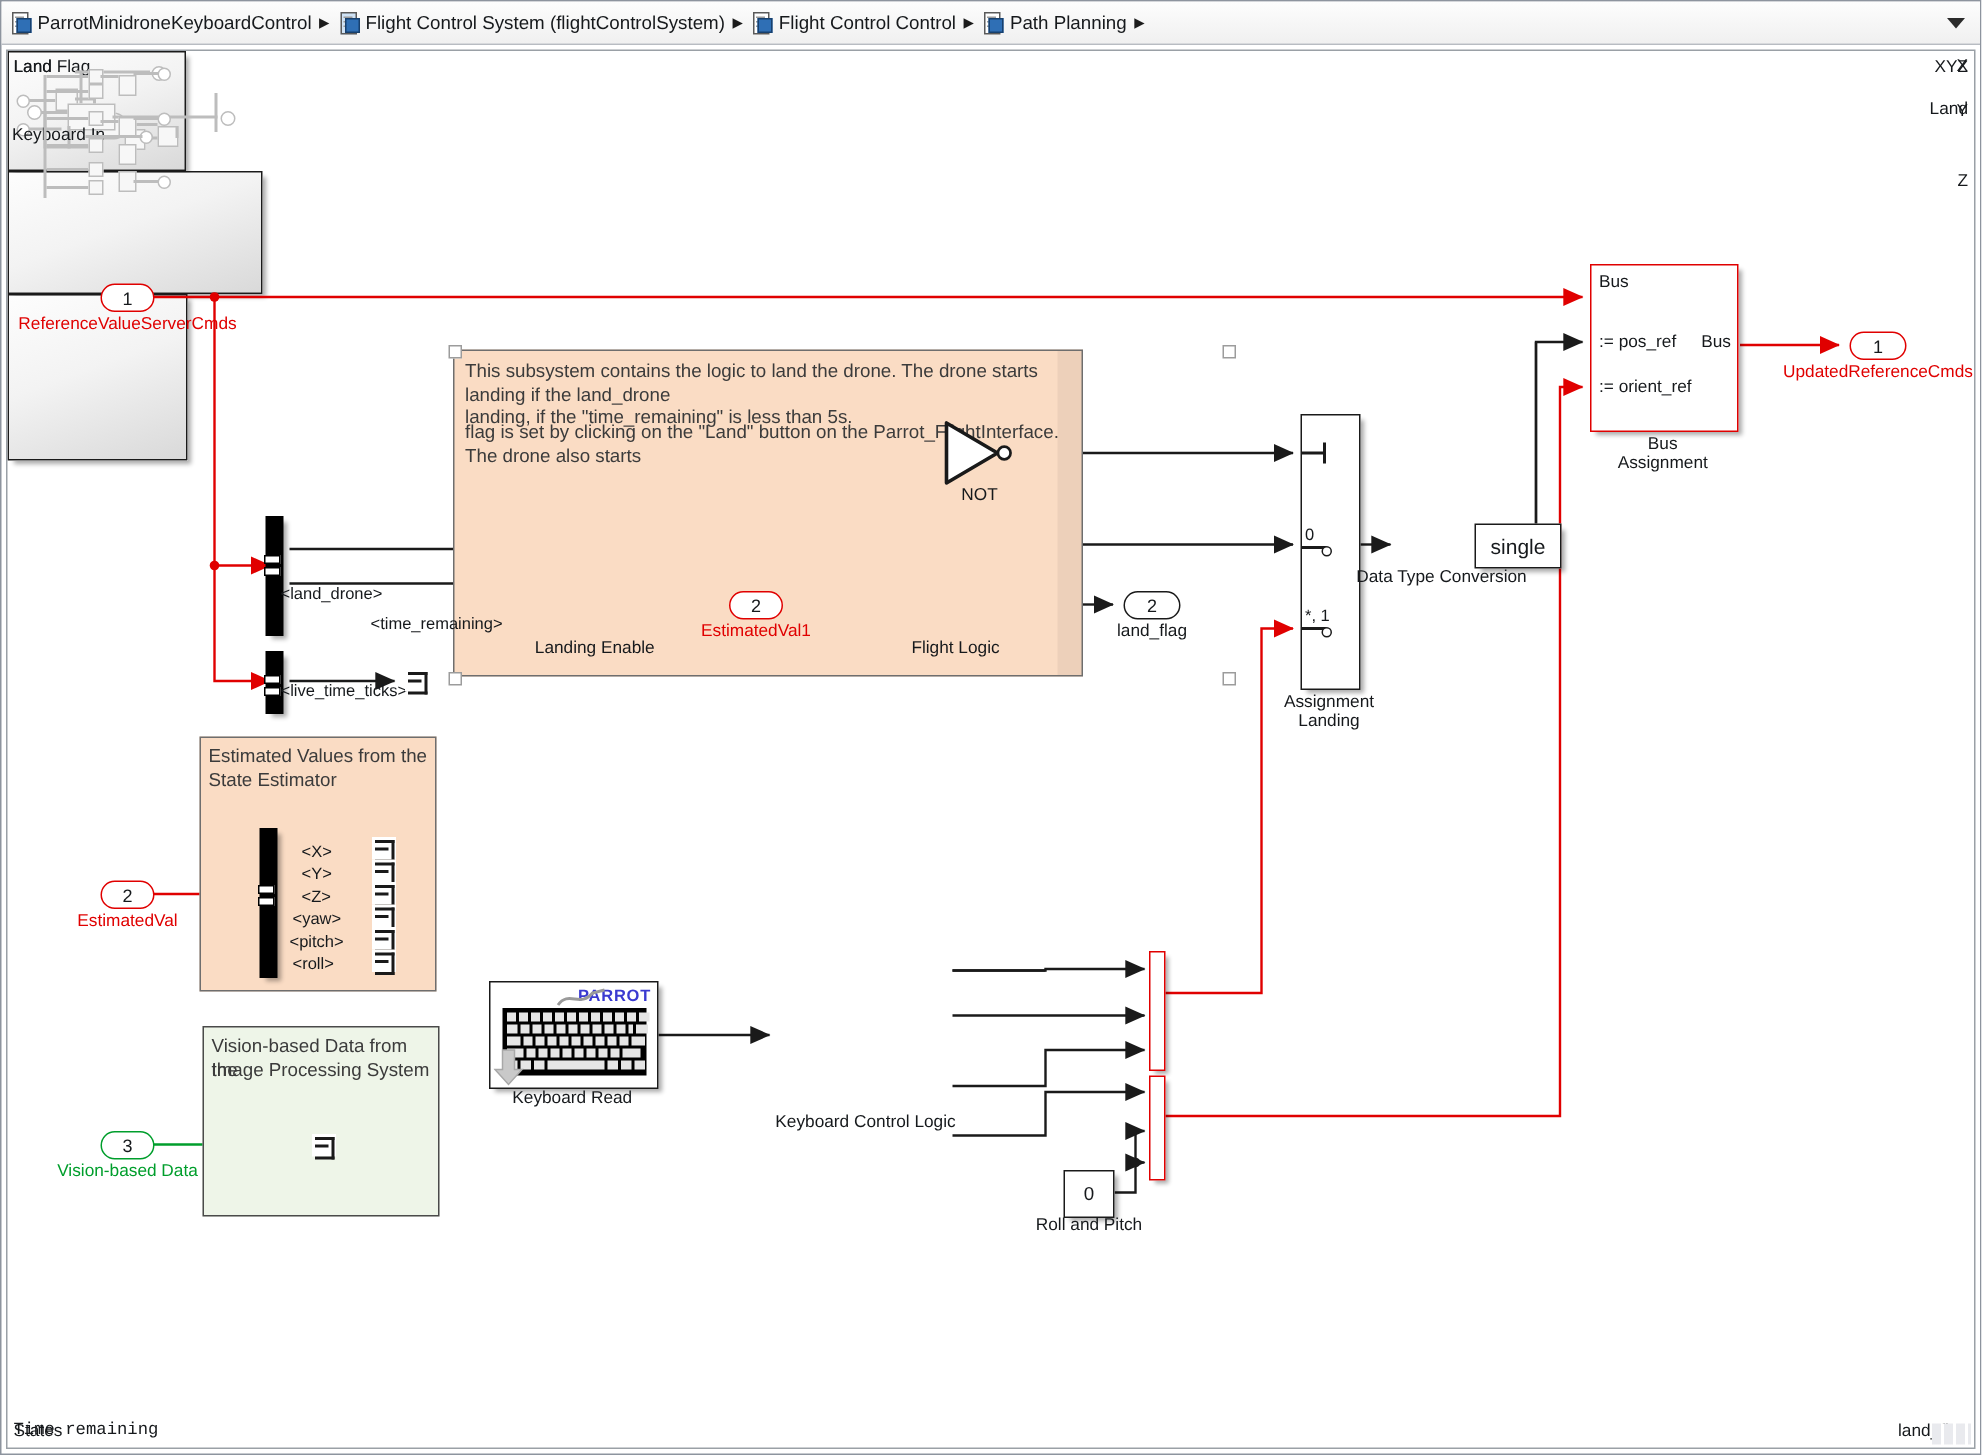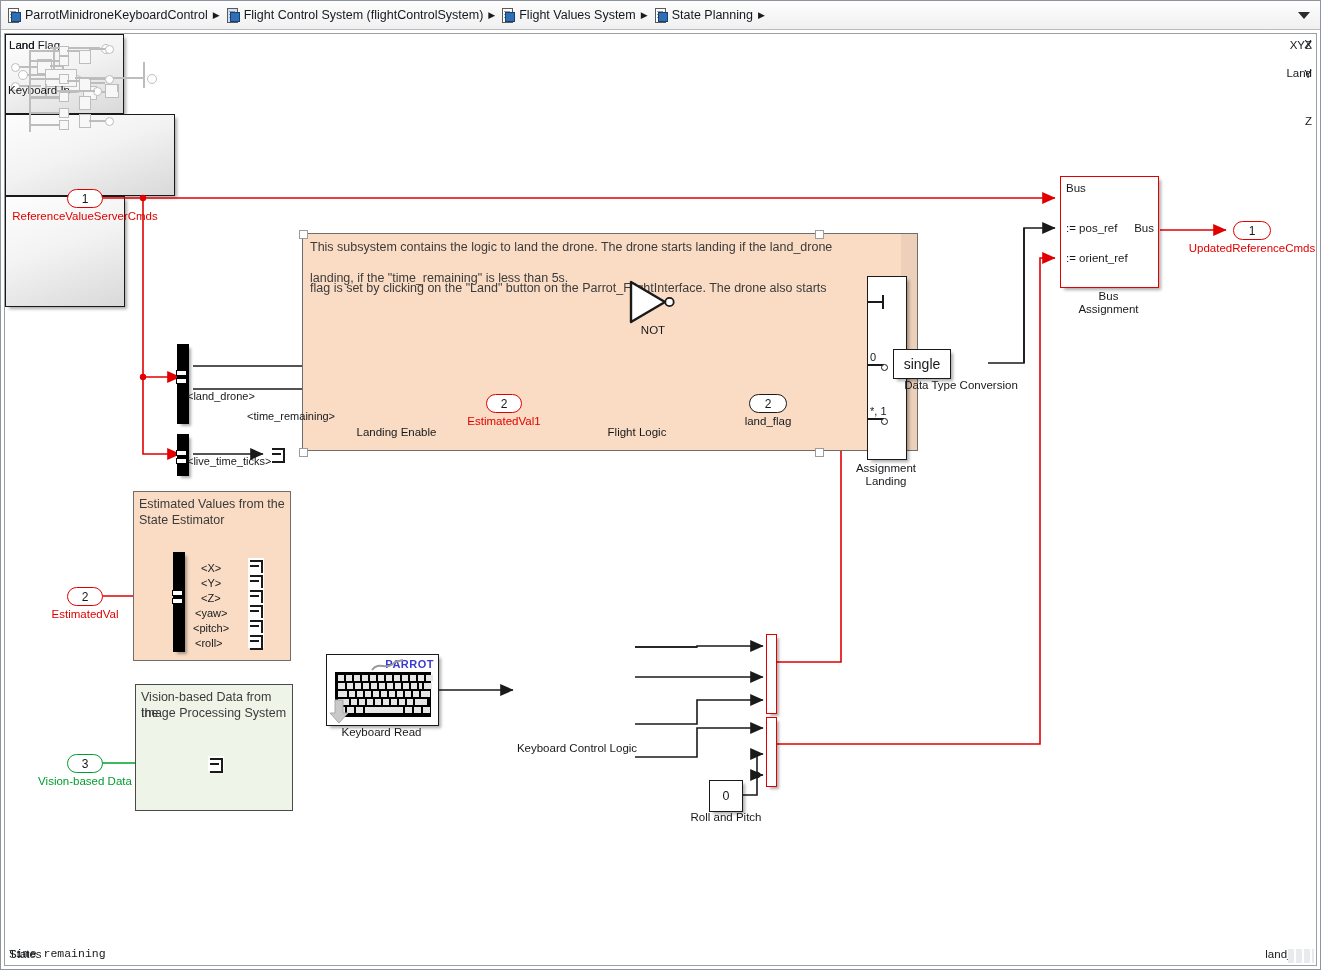--- a/index.html
+++ b/index.html
@@ -113,30 +113,30 @@
       </span>
       <span class="lbl">Flight Control System (flightControlSystem)</span>
       <span class="sep">▶</span>
     </div>
 
     <div class="crumb">
       <span class="bcicon">
         <span class="pg"></span>
           <span class="sq"></span>
       </span>
-      <span class="lbl">Flight Values System</span>
+      <span class="lbl">Flight Control Control</span>
       <span class="sep">▶</span>
     </div>
 
     <div class="crumb">
       <span class="bcicon">
         <span class="pg"></span>
           <span class="sq"></span>
       </span>
-      <span class="lbl">State Planning</span>
+      <span class="lbl">Path Planning</span>
       <span class="sep">▶</span>
     </div>
 
     <div id="dropcaret"></div>
   </div>
 
   <div id="canvas">
 
     <svg class="wires" viewBox="0 0 1313 933">
       <defs>
@@ -215,21 +215,21 @@
 
         <path d="M180,531 L236,531" marker-end="url(#ar-k)"></path>
         <path d="M180,546 L236,546" marker-end="url(#ar-k)"></path>
         <path d="M180,561 L236,561" marker-end="url(#ar-k)"></path>
         <path d="M180,576 L236,576" marker-end="url(#ar-k)"></path>
         <path d="M180,591 L236,591" marker-end="url(#ar-k)"></path>
         <path d="M180,606 L236,606" marker-end="url(#ar-k)"></path>
       </g>
     </svg>
 
-    <div class="region" style="left:297px;top:199px;width:616px;height:218px;background:#fadcc4;border:1px solid #6e6e6e;">
+    <div class="region" style="left:297px;top:199px;width:420px;height:218px;background:#fadcc4;border:1px solid #6e6e6e;">
       <div class="txt" style="left:7px;top:6px;">This subsystem contains the logic to land the drone. The drone starts landing if the land_drone</div>
       <div class="txt" style="left:7px;top:21px;margin-top:26px;"> flag is set by clicking on the  "Land" button on the Parrot_FlightInterface. The drone also starts</div>
       <div class="txt" style="left:7px;top:37px;">landing, if the "time_remaining" is less than 5s.</div>
       <div style="position:absolute;right:0;top:0;width:16px;height:100%;background:rgba(0,0,0,.05);"></div>
     </div>
     <div class="handle" style="left:294px;top:196px;"></div>
     <div class="handle" style="left:810px;top:196px;"></div>
     <div class="handle" style="left:294px;top:414px;"></div>
     <div class="handle" style="left:810px;top:414px;"></div>
 
@@ -358,21 +358,21 @@
       <span class="tag" style="left:2px;top:74px;">0</span>
       <div style="position:absolute;left:0;top:87px;width:16px;height:1.6px;background:#1a1a1a;"></div>
       <div style="position:absolute;left:13px;top:87px;width:5px;height:5px;border:1px solid #1a1a1a;border-radius:50%;background:#fff;"></div>
       <span class="tag" style="left:2px;top:128px;">*, 1</span>
       <div style="position:absolute;left:0;top:141px;width:16px;height:1.6px;background:#1a1a1a;"></div>
       <div style="position:absolute;left:13px;top:141px;width:5px;height:5px;border:1px solid #1a1a1a;border-radius:50%;background:#fff;"></div>
     </div>
     <div class="lbl-under" style="left:841px;top:428px;width:80px;">Assignment</div>
     <div class="lbl-under" style="left:841px;top:441px;width:80px;">Landing</div>
 
-    <div class="dtc shadow" style="left:888px;top:315px;width:56px;height:28px;">
+    <div class="dtc shadow" style="left:978px;top:315px;width:56px;height:28px;">
       <span>single</span>
     </div>
     <div class="lbl-under" style="left:896px;top:345px;width:120px;">Data Type Conversion</div>
 
     <div class="busassign shadow" style="left:1055px;top:142px;width:97px;height:110px;">
       <span class="pt" style="left:5px;top:5px;">Bus</span>
       <span class="pt" style="left:5px;top:45px;">:= pos_ref</span>
       <span class="pt" style="left:5px;top:75px;">:= orient_ref</span>
       <span class="pt" style="right:4px;top:45px;">Bus</span>
     </div>

